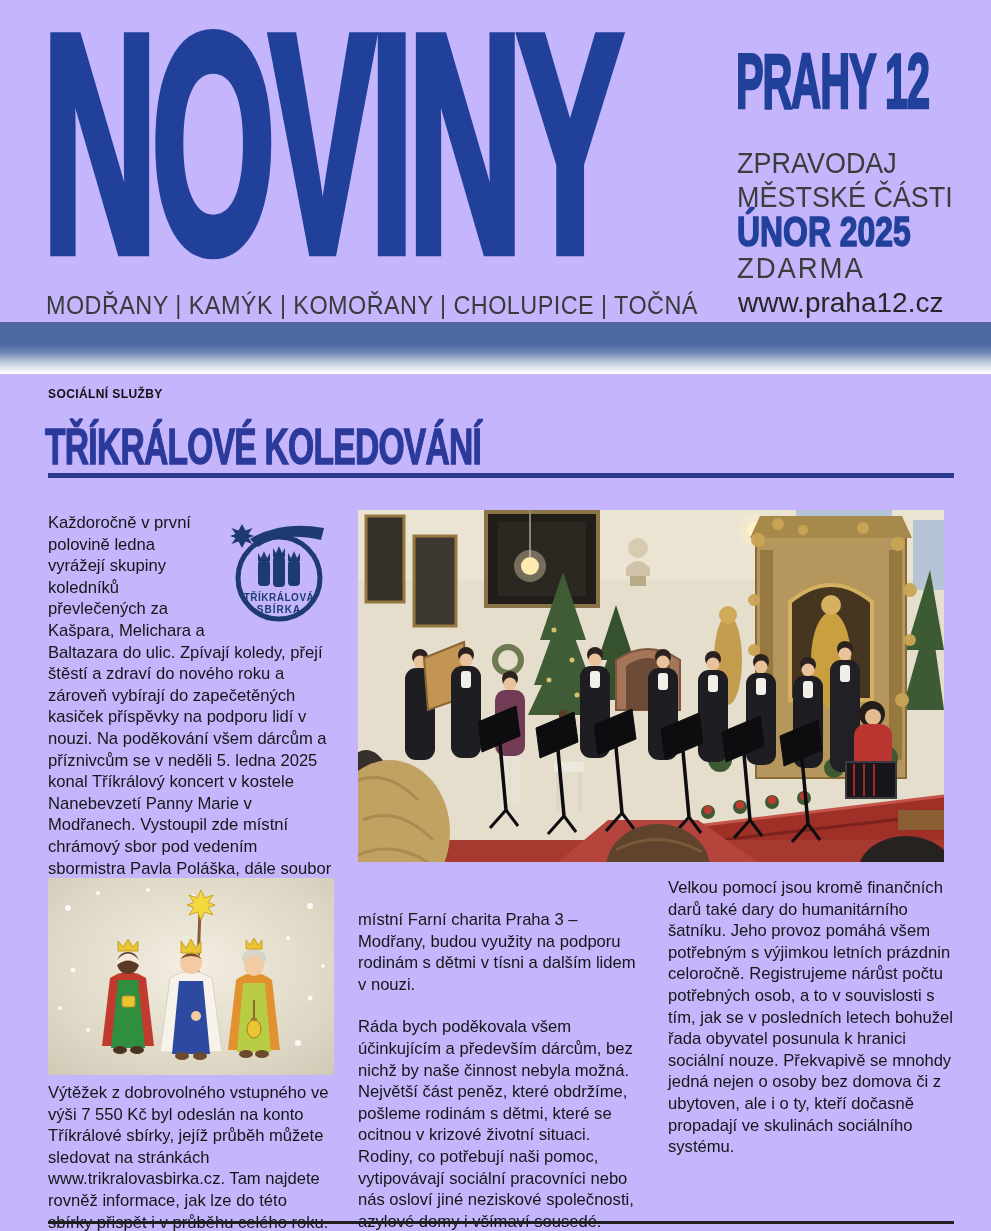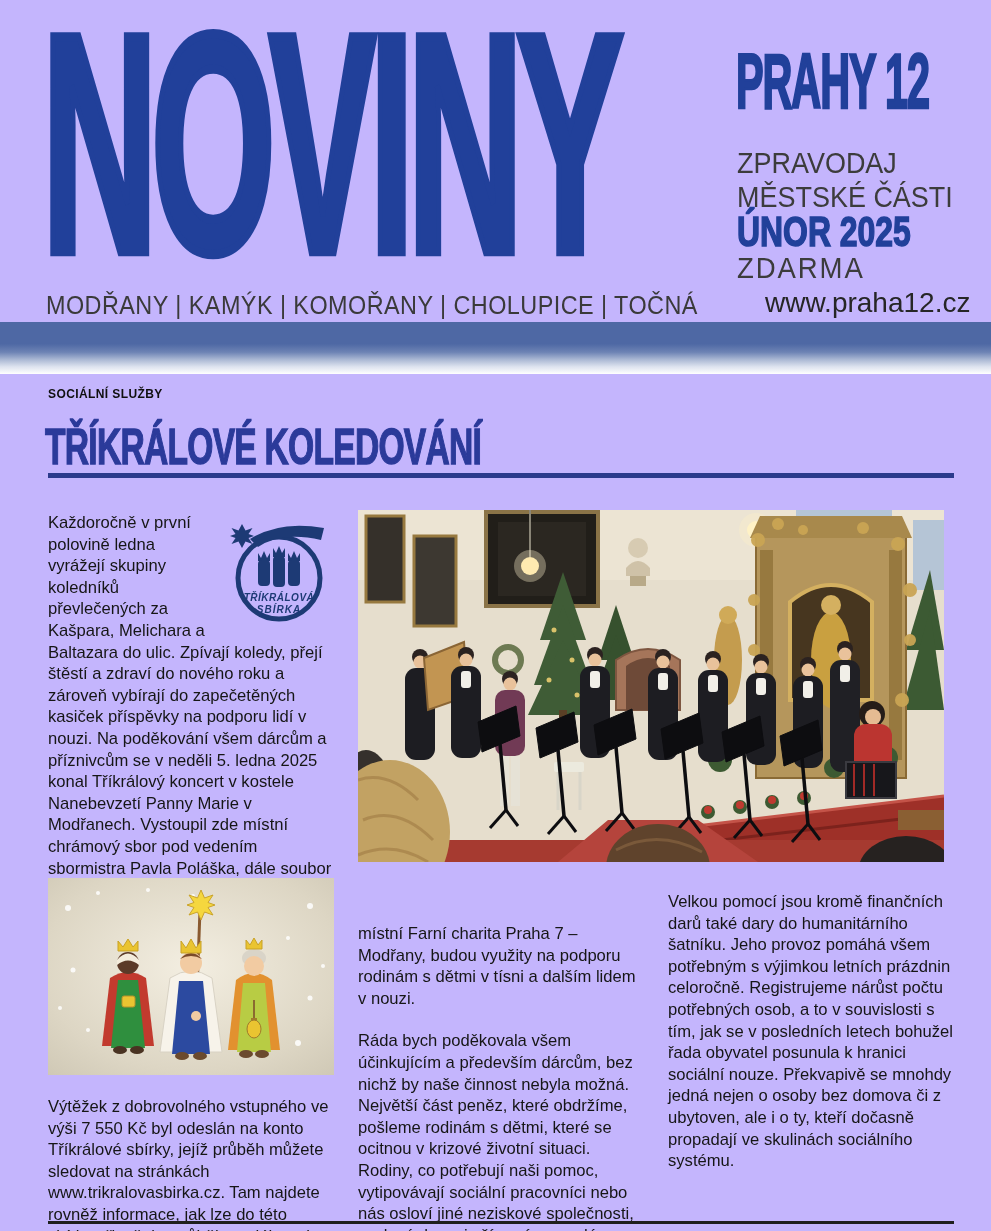--- a/index.html
+++ b/index.html
@@ -13,42 +13,42 @@
     -webkit-text-stroke:6px #21409a;white-space:nowrap;}
   .edition{left:736px;top:44px;font-weight:bold;font-size:74px;line-height:1;color:#21409a;
     letter-spacing:-2px;transform:scale(0.56,1.04);transform-origin:left top;
     -webkit-text-stroke:2.5px #21409a;white-space:nowrap;}
   .subtitle{left:737px;top:146px;font-size:29px;line-height:34px;color:#3c3c3c;
     transform:scaleX(0.93);transform-origin:left top;white-space:nowrap;}
   .issue{left:737px;top:211px;font-weight:bold;font-size:42px;line-height:1;color:#21409a;
     transform:scaleX(0.76);transform-origin:left top;-webkit-text-stroke:1.5px #21409a;white-space:nowrap;}
   .price{left:737px;top:252px;font-size:29px;color:#3c3c3c;letter-spacing:2px;
     transform:scaleX(0.95);transform-origin:left top;}
-  .website{left:765px;top:287px;font-size:28px;color:#262626;}
+  .website{left:738px;top:287px;font-size:28px;color:#262626;}
   .districts{left:46px;top:290px;font-size:26px;color:#3a3a3a;letter-spacing:0.5px;
     transform:scaleX(0.90);transform-origin:left top;white-space:nowrap;}
   .bluebar{left:0;top:322px;width:991px;height:52px;
     background:linear-gradient(180deg,#4e68a4 0%,#4e68a4 42%,#6d83b4 58%,#a9b7d3 72%,#dde3ef 86%,#ffffff 100%);}
 
   
   .section-label{left:48px;top:387px;font-weight:bold;font-size:12px;letter-spacing:0.4px;color:#0f0f0f;}
   .headline{left:45px;top:421px;font-weight:bold;font-size:46px;line-height:1;color:#2b3a9a;
     letter-spacing:-1px;transform:scale(0.73,1.10);transform-origin:left top;
     -webkit-text-stroke:1.2px #2b3a9a;white-space:nowrap;}
   .headrule{left:48px;top:473px;width:906px;height:5px;background:#2b3a8c;}
 
   
   .col{font-size:16.6px;line-height:21.6px;color:#161616;}
-  .col p{margin:14px 0 21px 0;}
+  .col p{margin:0 0 21px 0;}
   .col1{left:48px;top:512px;width:286px;}
   .col1b{left:48px;top:1082px;width:286px;}
   .col2{left:358px;top:909px;width:287px;}
   .col3{left:668px;top:877px;width:287px;}
   .caption{left:358px;top:866px;width:400px;font-size:15.5px;font-style:italic;color:#1c1c1c;}
-  .logo-float{float:right;width:112px;height:116px;margin:2px 0 4px 10px;font-style:italic;}
+  .logo-float{float:right;width:112px;height:116px;margin:2px 0 4px 10px;}
   .photo{left:358px;top:510px;width:586px;height:352px;}
   .kings{left:48px;top:878px;width:286px;height:197px;}
   .bottom-rule{left:48px;top:1221px;width:906px;height:3px;background:#1f1f1f;}
 </style>
 </head>
 <body>
 
 <div class="page">
 
   <div class="abs masthead">NOVINY</div>
@@ -360,21 +360,21 @@
       <ellipse cx="32" cy="322" rx="60" ry="72" fill="#c2a263"></ellipse>
       <path d="M0,270 Q30,260 60,290 M5,310 Q40,295 75,330 M0,345 Q35,330 70,352" stroke="#a8854b" stroke-width="3" fill="none" opacity="0.8"></path>
       <ellipse cx="300" cy="358" rx="52" ry="44" fill="#5f432c"></ellipse>
       <path d="M258,340 Q300,318 344,342" stroke="#7a593a" stroke-width="3" fill="none"></path>
       <ellipse cx="548" cy="362" rx="48" ry="36" fill="#262220"></ellipse>
     </g>
   </svg>
 
 
   <div class="abs col col2">
-    <p>místní Farní charita Praha 7 – Modřany, budou využity na podporu rodinám s dětmi v tísni a dalším lidem v nouzi.</p>
+    <p>místní Farní charita Praha 3 – Modřany, budou využity na podporu rodinám s dětmi v tísni a dalším lidem v nouzi.</p>
     <p>Ráda bych poděkovala všem účinkujícím a především dárcům, bez nichž by naše činnost nebyla možná. Největší část peněz, které obdržíme, pošleme rodinám s dětmi, které se ocitnou v krizové životní situaci. Rodiny, co potřebují naši pomoc, vytipovávají sociální pracovníci nebo nás osloví jiné neziskové společnosti, azylové domy i všímaví sousedé. Domníváte-li se, že ve vašem okolí je potřebná rodina, neváhejte naši charitu oslovit.</p>
   </div>
 
   <div class="abs col col3">
     <p>Velkou pomocí jsou kromě finančních darů také dary do humanitárního šatníku. Jeho provoz pomáhá všem potřebným s výjimkou letních prázdnin celoročně. Registrujeme nárůst počtu potřebných osob, a to v souvislosti s tím, jak se v posledních letech bohužel řada obyvatel posunula k hranici sociální nouze. Překvapivě se mnohdy jedná nejen o osoby bez domova či z ubytoven, ale i o ty, kteří dočasně propadají ve skulinách sociálního systému.</p>
 
   </div>
 
   <div class="abs bottom-rule"></div>
 </div>

